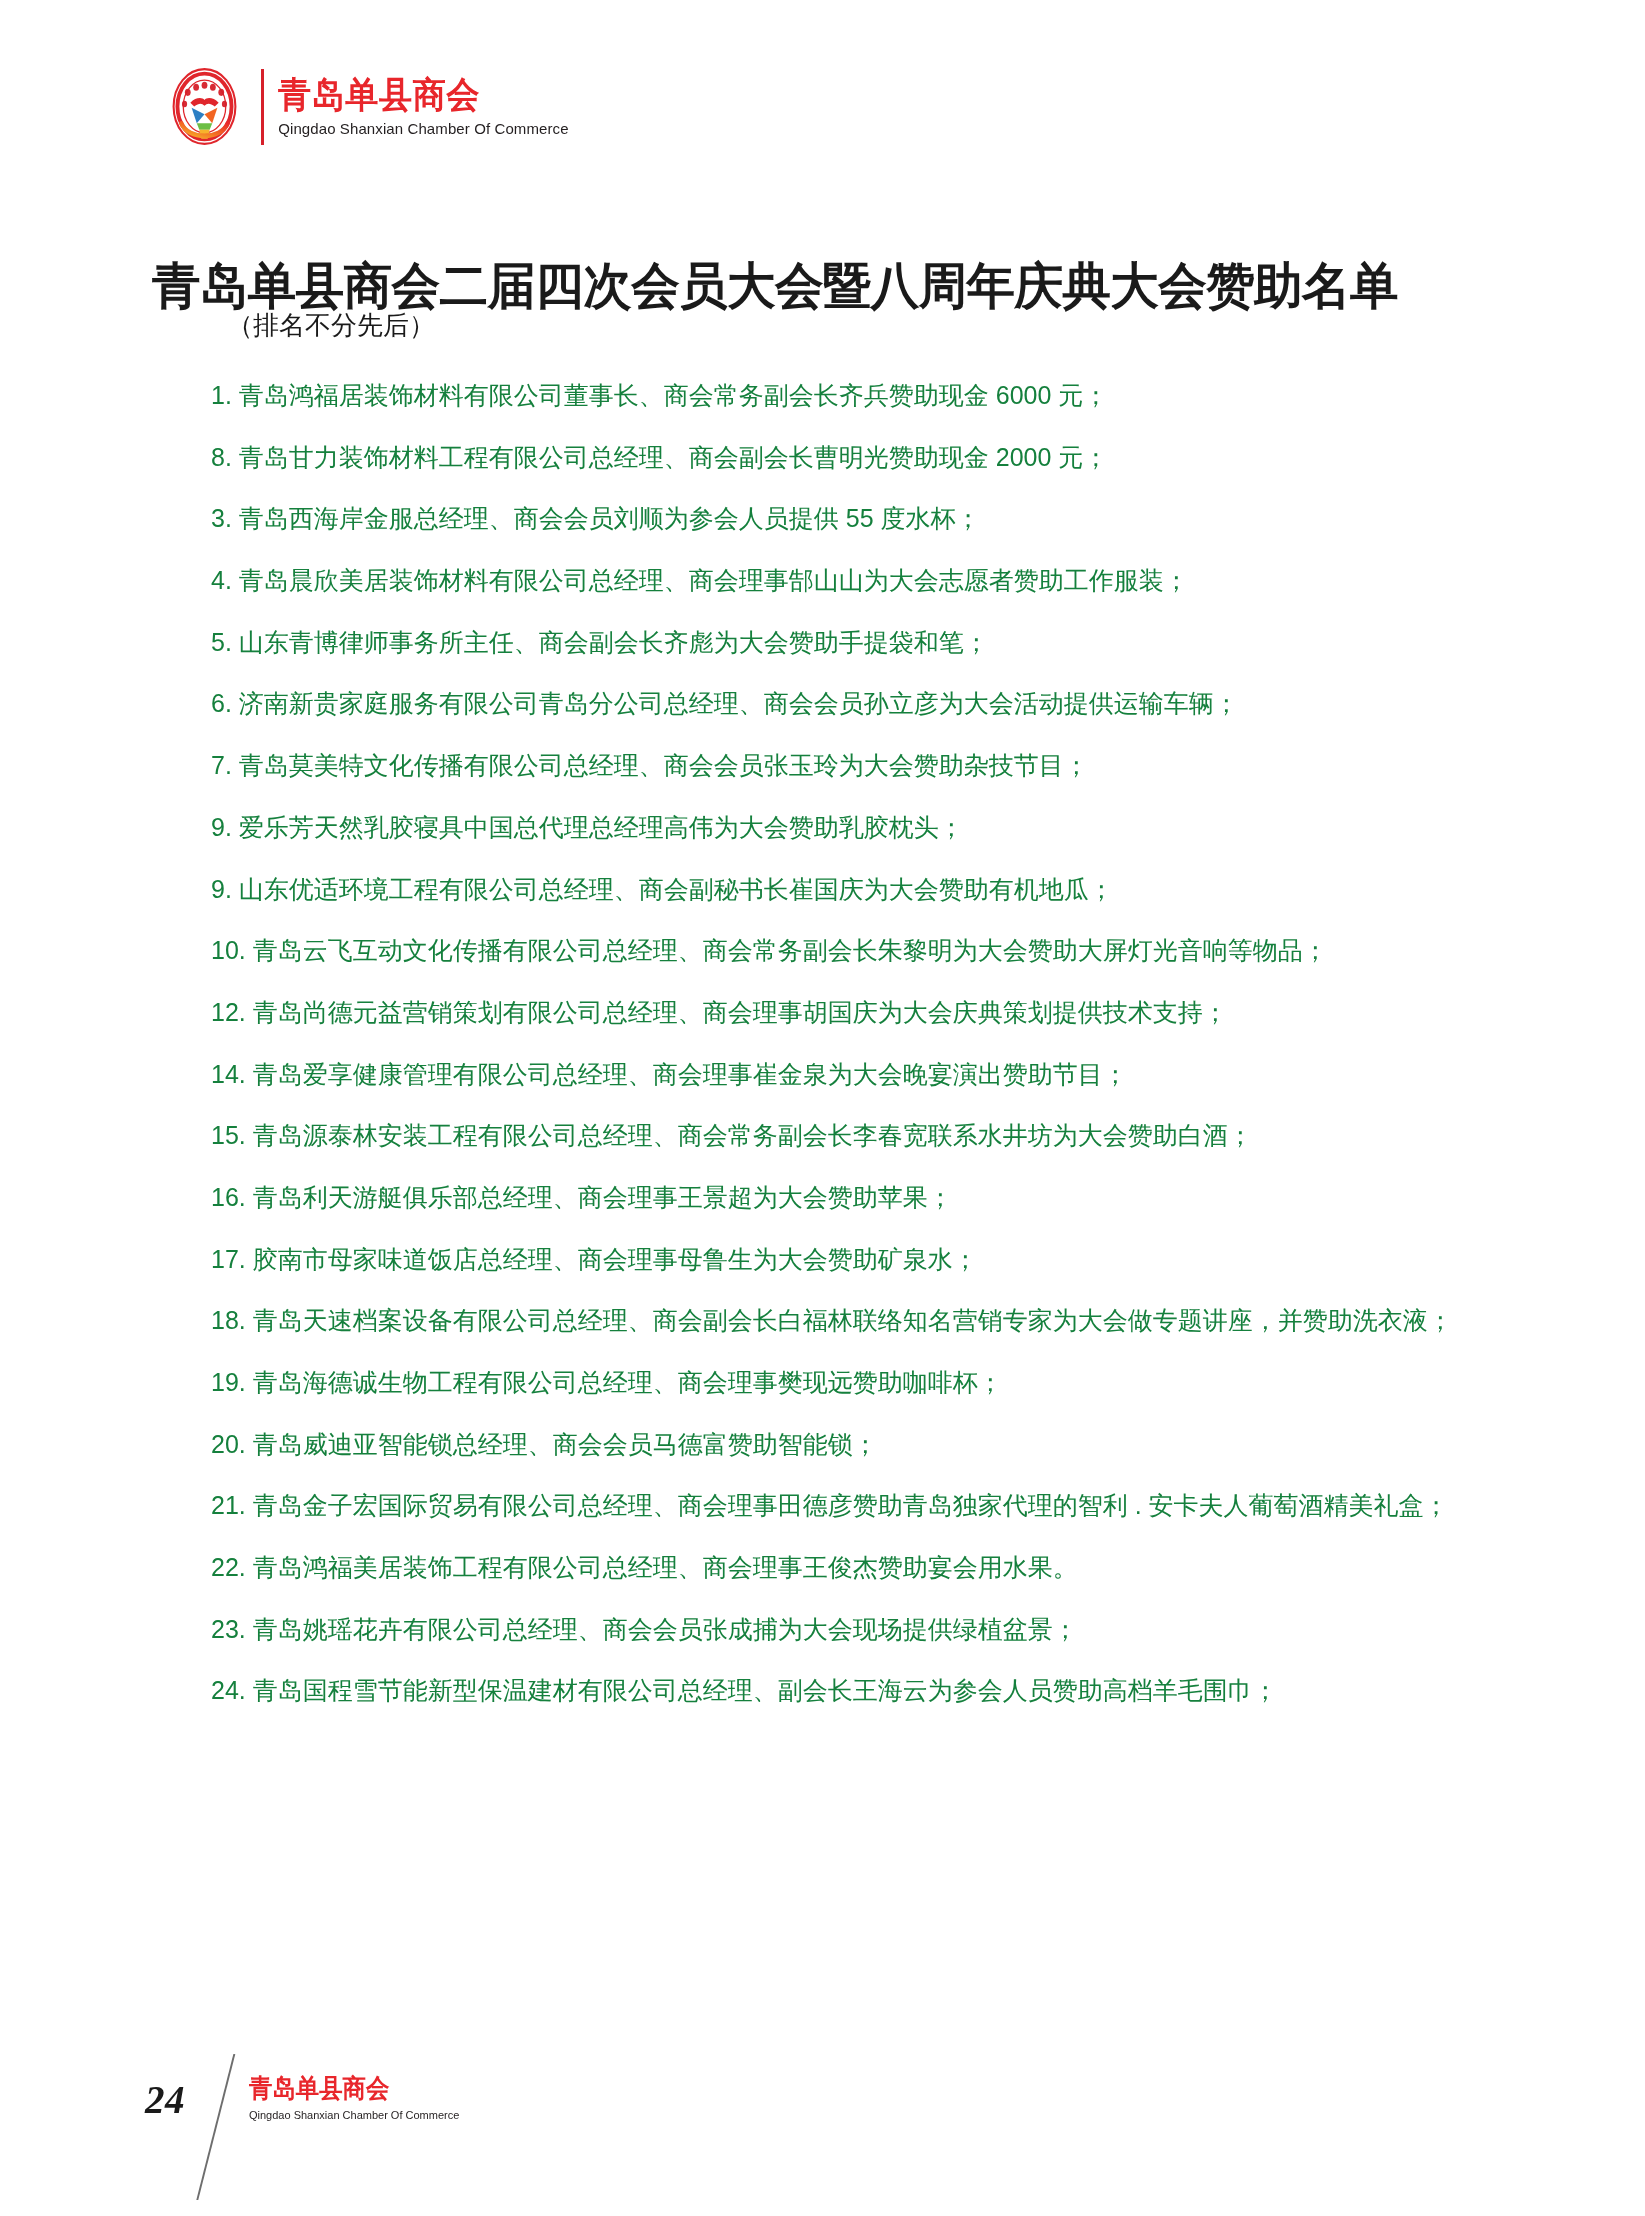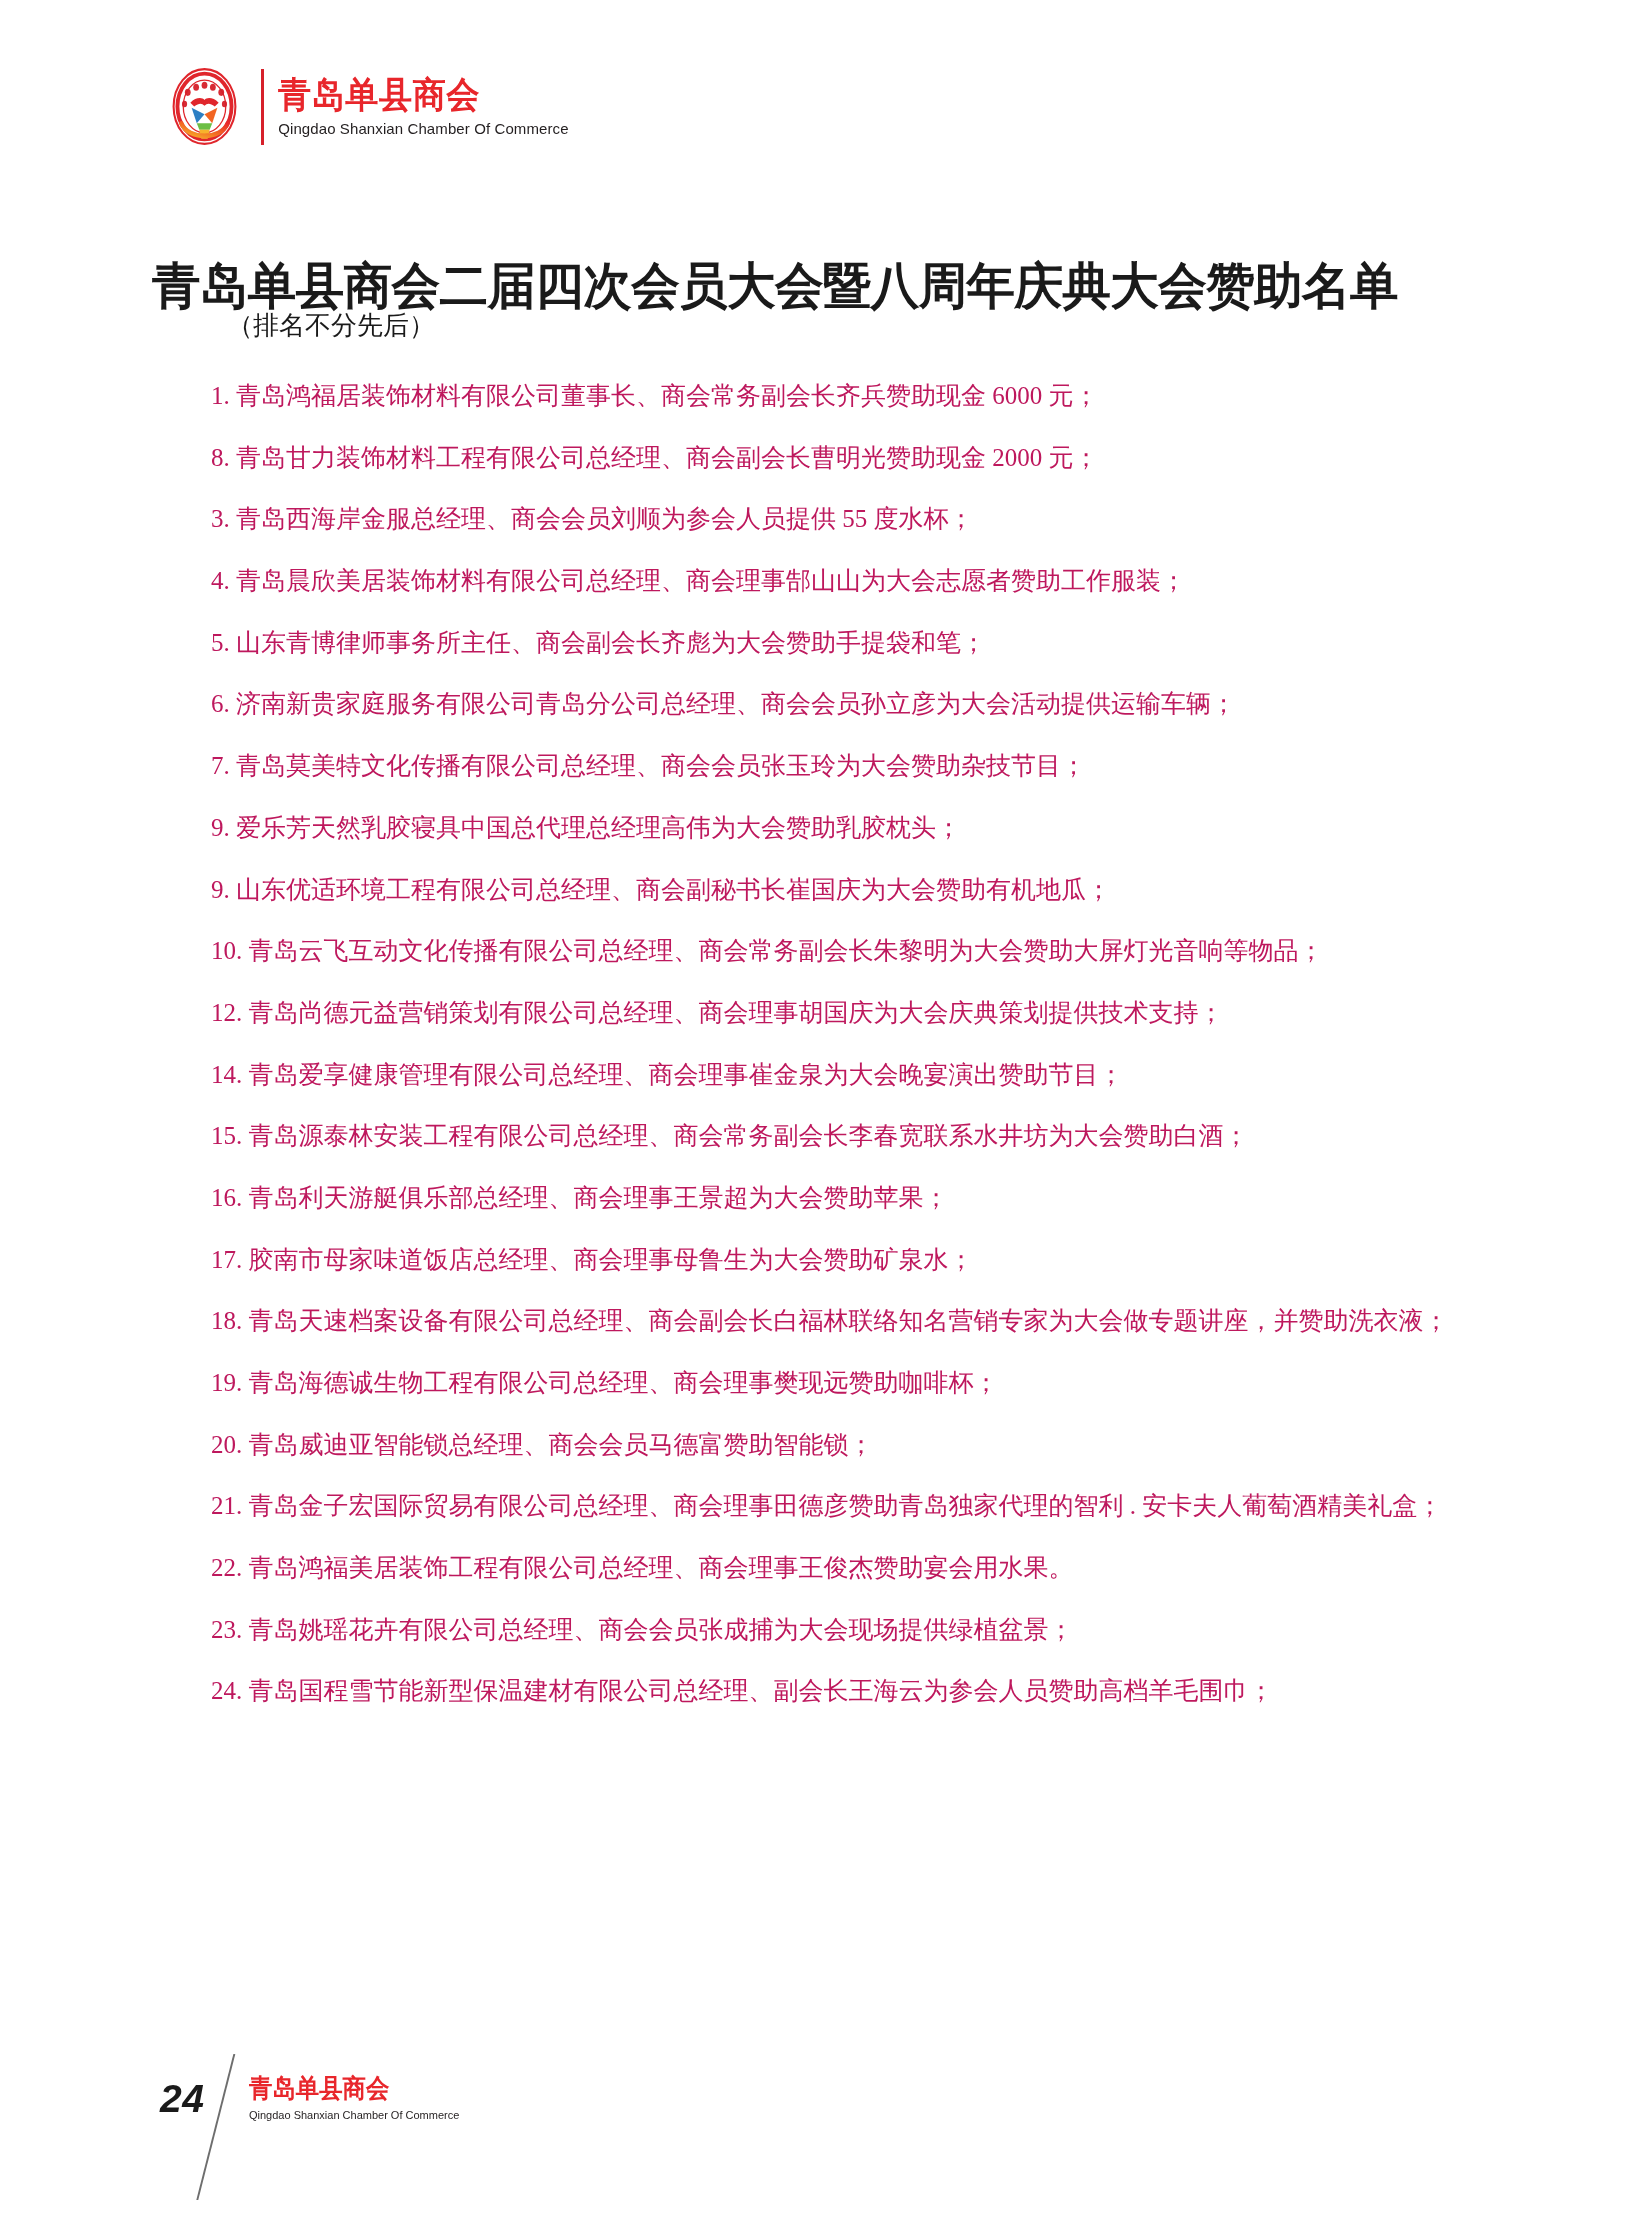--- a/index.html
+++ b/index.html
@@ -102,45 +102,45 @@
   .sponsor-list {
     position: absolute;
     left: 157px;
     top: 374px;
     width: 1332px;
     list-style: none;
     margin: 0;
     padding: 0;
   }
   .sponsor-item {
-    font-family: Liberation Serif, serif;
+    font-family: Liberation Sans, sans-serif;
     font-size: 25px;
     line-height: 43px;
-    color: #be185d;
+    color: #15803d;
     text-indent: 54px;
     margin: 0 0 18.7px 0;
     text-align: justify;
     text-justify: inter-character;
     word-break: break-all;
   }
   .sponsor-item:last-child { margin-bottom: 0; }
 
   
   .doc-footer {
     position: absolute;
     left: 0;
     top: 2050px;
     width: 1645px;
     height: 166px;
   }
   .page-number {
     position: absolute;
-    left: 160px;
+    left: 145px;
     top: 27px;
-    font-family: Liberation Sans, sans-serif;
+    font-family: Liberation Serif, serif;
     font-style: italic;
     font-weight: bold;
     font-size: 39px;
     color: #1a1a1a;
     letter-spacing: 0.6px;
   }
   .footer-slash {
     position: absolute;
     left: 193px;
     top: 3.9px;

